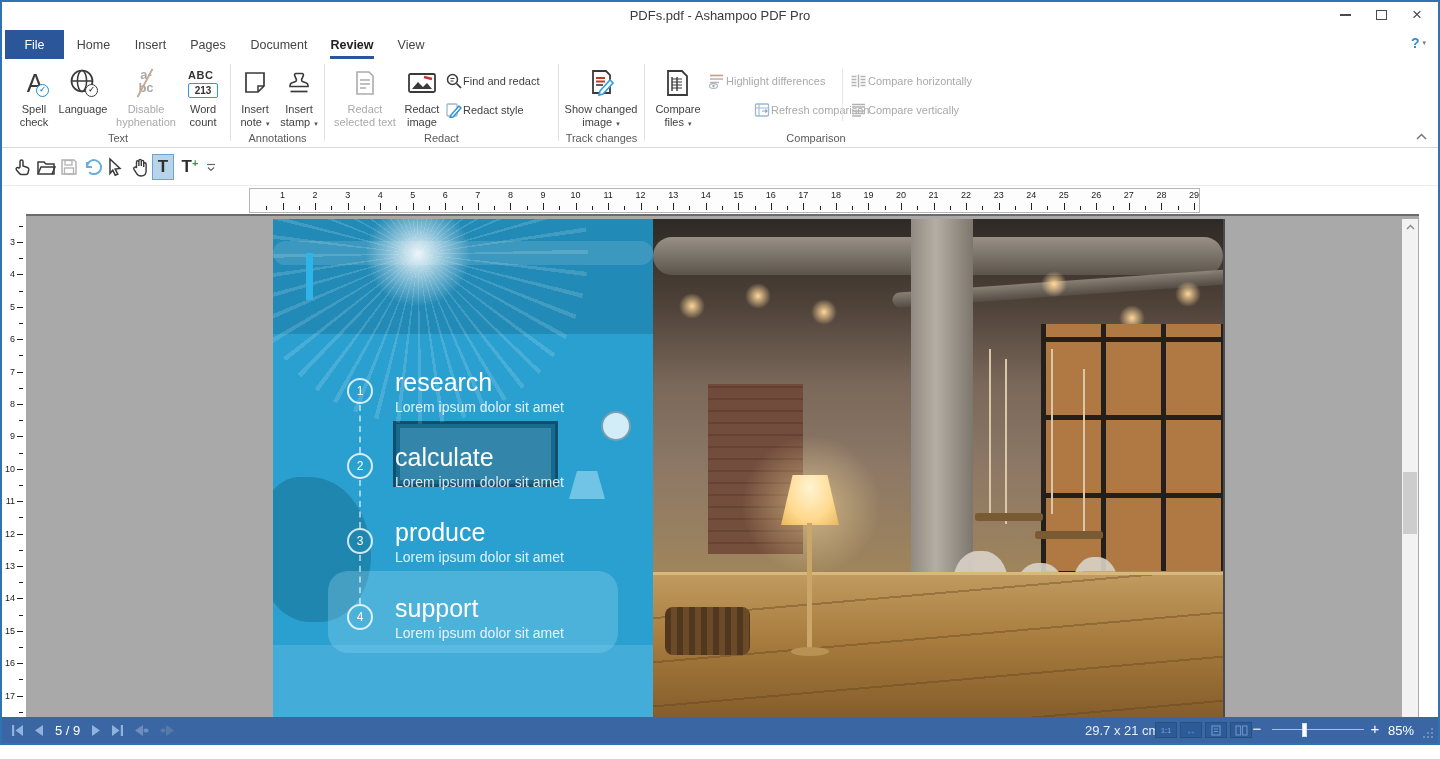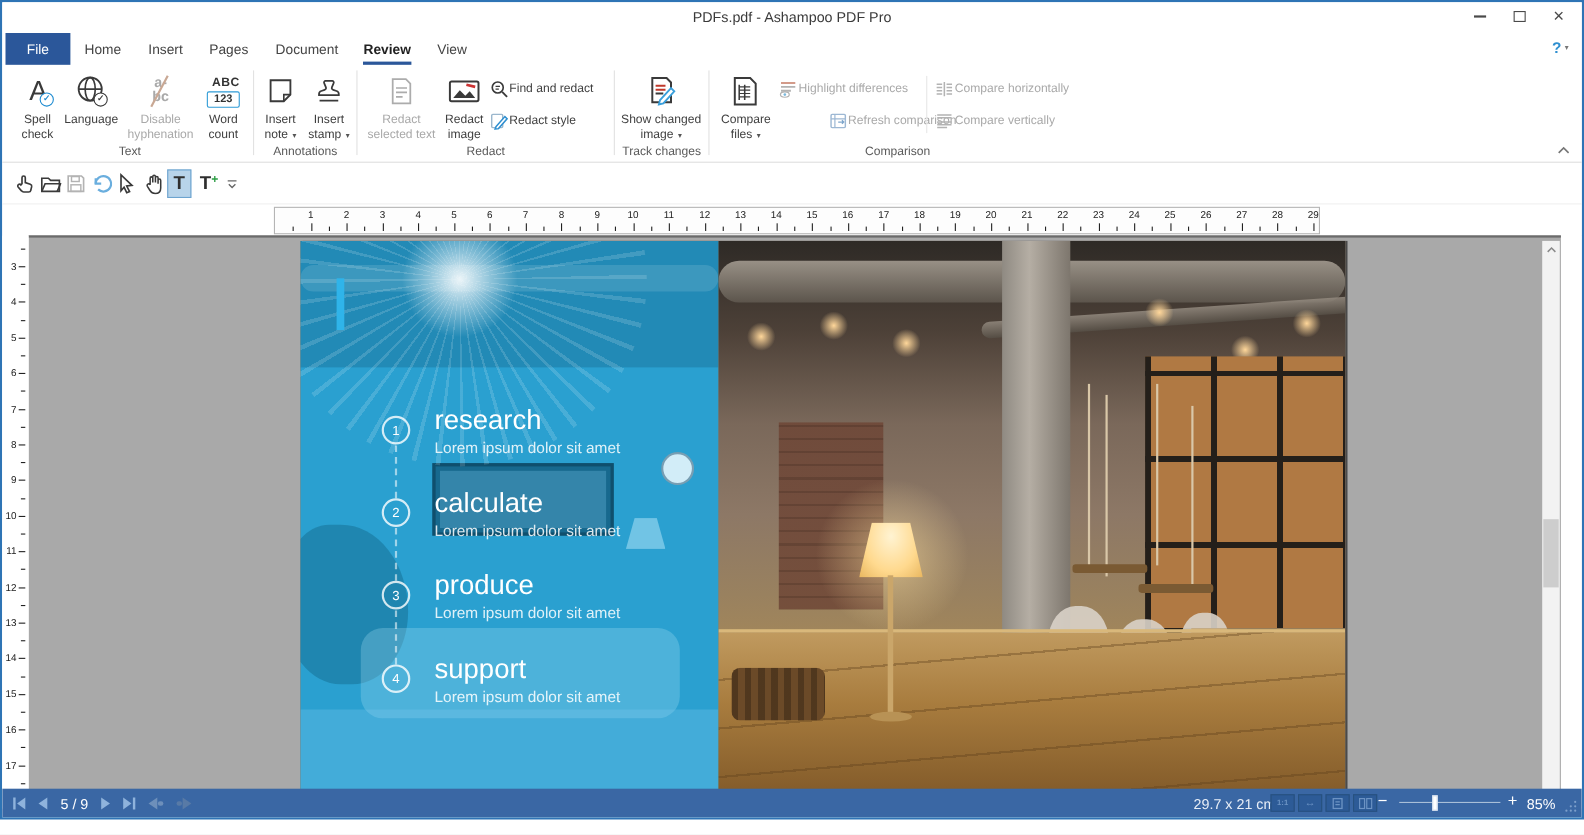--- a/index.html
+++ b/index.html
@@ -36,21 +36,21 @@
   .dd { font-size:7px; color:#555; margin-left:1px; }
   .collapse-btn { position:absolute; right:8px; bottom:4px; width:18px; height:14px; display:flex; align-items:center; justify-content:center; }
 
   
   .spell-ic { position:relative; width:30px; height:30px; }
   .spell-A { font-size:25px; color:#3a3a3a; line-height:30px; padding-left:2px; }
   .chk-b { position:absolute; right:0; bottom:1px; width:13px; height:13px; border-radius:50%; background:#fff; border:1.5px solid #1d8bd1; color:#1d8bd1; font-size:8px; line-height:10px; text-align:center; font-weight:bold; }
   .chk-d { border-color:#3a3a3a; color:#3a3a3a; }
   .hyph-ic { position:relative; width:30px; height:30px; color:#a9a9a9; font-weight:bold; font-size:13px; line-height:13px; text-align:center; }
   .hyph-slash { position:absolute; left:13px; top:-1px; width:2px; height:32px; background:#c9a894; transform:rotate(28deg); }
-  .wc-ic { display:flex; flex-direction:column; align-items:flex-end; }
+  .wc-ic { display:flex; flex-direction:column; align-items:flex-start; }
   .wc-abc { font-size:11px; font-weight:bold; color:#333; letter-spacing:.5px; }
   .wc-123 { width:30px; text-align:center; border:1.5px solid #2e9bd6; border-radius:2px; font-size:10px; font-weight:bold; color:#333; margin-top:1px; }
   .ticon { font-size:17px; color:#2f2f2f; font-weight:bold; }
   .tplus { color:#2e9e46; font-size:11px; font-weight:bold; vertical-align:top; }
 
   
   .quickbar { position:absolute; left:0; top:146px; width:100%; height:38px; background:#fff; border-bottom:1px solid #ececec; }
   .qicon { position:absolute; top:6px; width:24px; height:26px; display:flex; align-items:center; justify-content:center; }
   .qsel { background:#b8d4ea; border:1px solid #6da4cf; }
 
@@ -210,21 +210,21 @@
         <div>bc</div>
         <div class="hyph-slash"></div>
       </div>
         </div>
       <span>Disable hyphenation</span>
     </div>
     <div class="bigbtn" style="left:181px;width:40px;">
       <div class="ic">
           <div class="wc-ic">
         <span class="wc-abc">ABC</span>
-        <span class="wc-123">123</span>
+        <span class="wc-123">213</span>
       </div>
         </div>
       <span>Word count</span>
     </div>
     <div class="glabel" style="left:4px;width:224px;">Text</div>
     <div class="gsep" style="left:228px;"></div>
 
     <div class="bigbtn" style="left:234px;width:38px;">
       <div class="ic">
           <svg width="26" height="26" viewBox="0 0 26 26">

